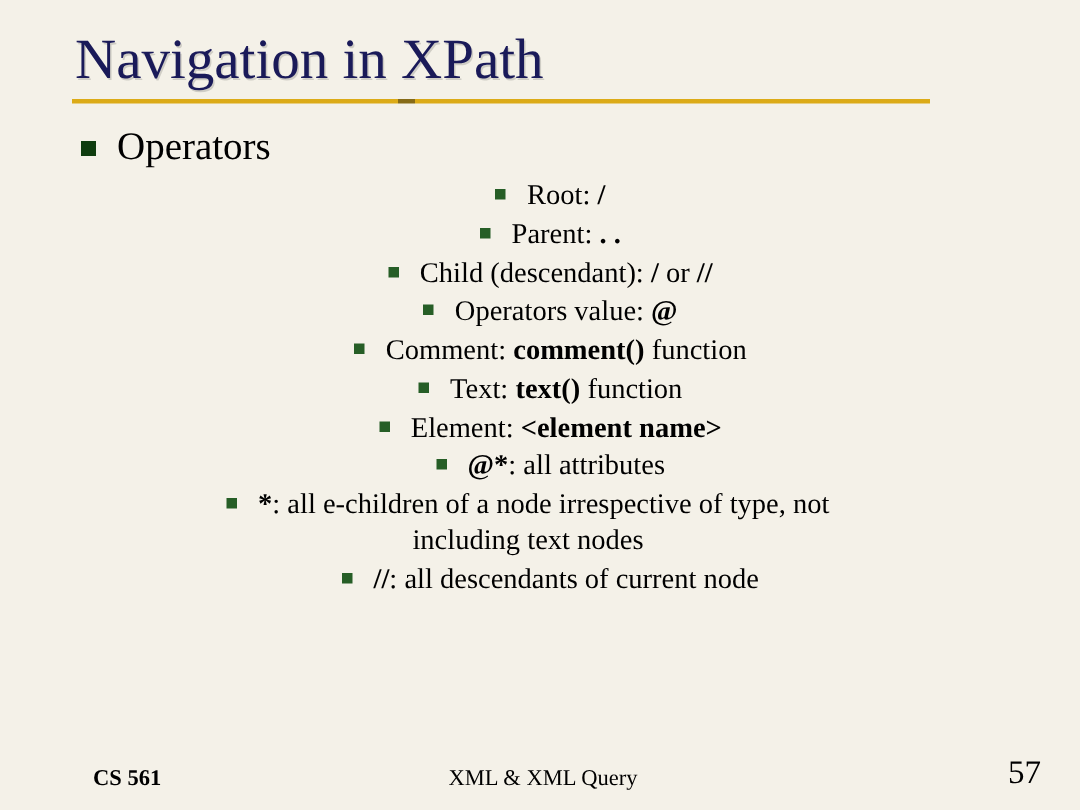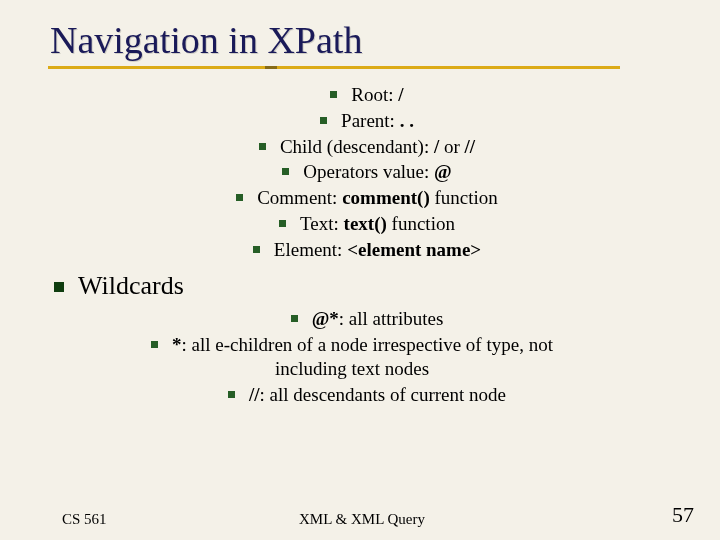--- a/index.html
+++ b/index.html
@@ -72,20 +72,21 @@
     left: 0;
     bottom: 12px;
     width: 720px;
     font-size: 15px;
     color: #000;
   }
   .footer .left {
     position: absolute;
     left: 62px;
     bottom: 0;
+    font-weight: bold;
   }
   .footer .center {
     position: absolute;
     left: 2px;
     width: 720px;
     text-align: center;
     bottom: 0;
   }
   .footer .right {
     position: absolute;
@@ -95,33 +96,33 @@
   }
 </style>
 </head>
 <body>
 
 <div class="slide">
 
   <h1 class="title">Navigation in XPath</h1>
   <div class="underline"></div>
 
+  <div class="lvl1">
+    <span class="sq"></span><span>Operators</span>
+  </div>
   <div class="lvl2-wrap">
     <div class="lvl2"><span class="sq-sm"></span><span>Root: </span><span class="b">/</span></div>
     <div class="lvl2"><span class="sq-sm"></span><span>Parent: </span><span class="b">. .</span></div>
     <div class="lvl2"><span class="sq-sm"></span><span>Child (descendant): </span><span class="b">/</span><span> or </span><span class="b">//</span></div>
     <div class="lvl2"><span class="sq-sm"></span><span>Operators value: </span><span class="b">@</span></div>
     <div class="lvl2"><span class="sq-sm"></span><span>Comment: </span><span class="b">comment()</span><span> function</span></div>
     <div class="lvl2"><span class="sq-sm"></span><span>Text: </span><span class="b">text()</span><span> function</span></div>
     <div class="lvl2"><span class="sq-sm"></span><span>Element: </span><span class="b">&lt;element name&gt;</span></div>
   </div>
 
-  <div class="lvl1" style="margin-top:10px;">
-    <span class="sq"></span><span>Wildcards</span>
-  </div>
   <div class="lvl2-wrap">
     <div class="lvl2"><span class="sq-sm"></span><span class="b">@*</span><span>: all attributes</span></div>
     <div class="lvl2" style="padding-right:30px;"><span class="sq-sm"></span><span class="b">*</span><span>: all e-children of a node irrespective of type, not including text nodes</span></div>
     <div class="lvl2"><span class="sq-sm"></span><span class="b">//</span><span>: all descendants of current node</span></div>
   </div>
 
   <div class="footer">
     <span class="left">CS 561</span>
     <span class="center">XML &amp; XML Query</span>
     <span class="right">57</span>

